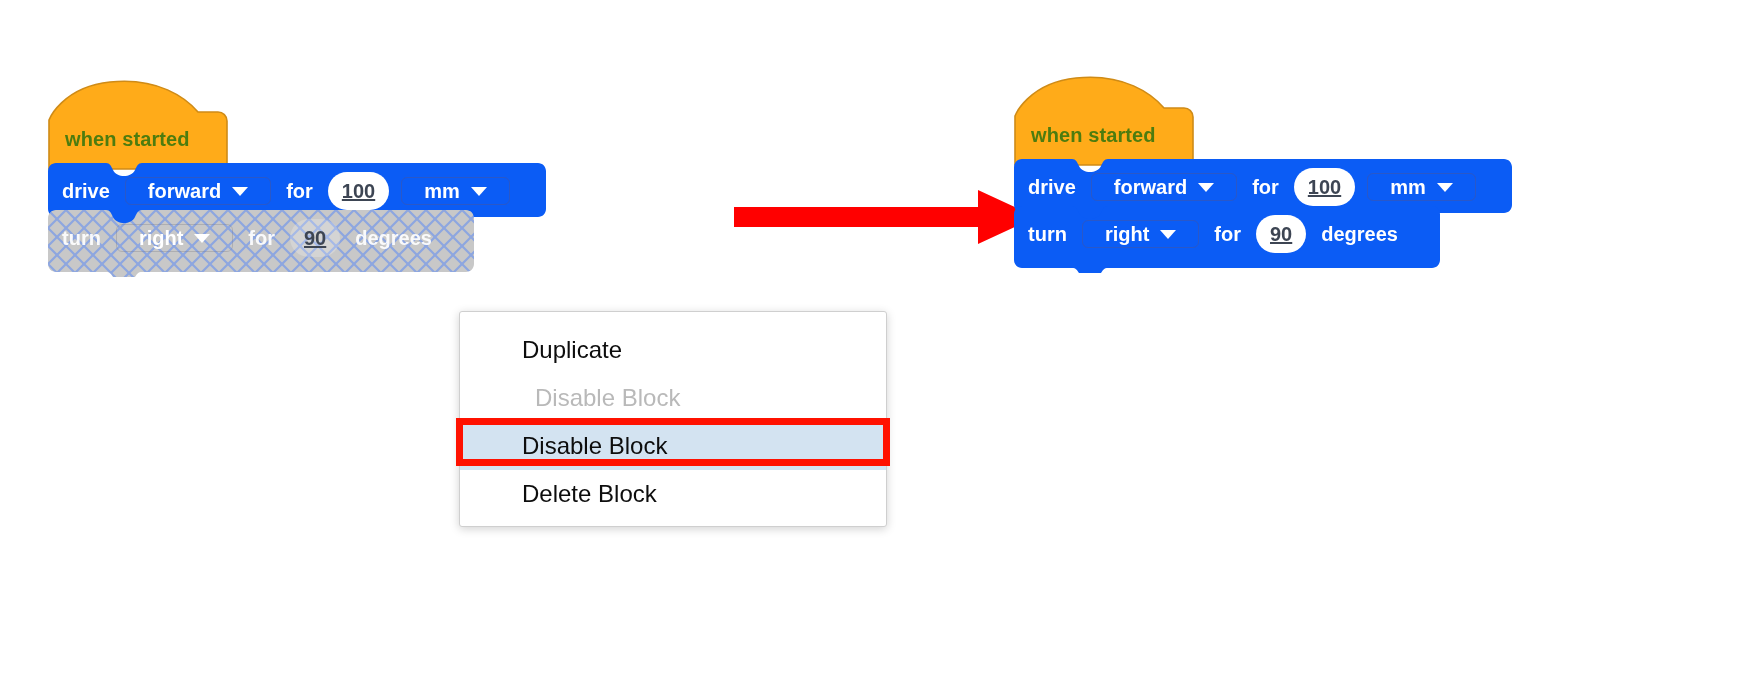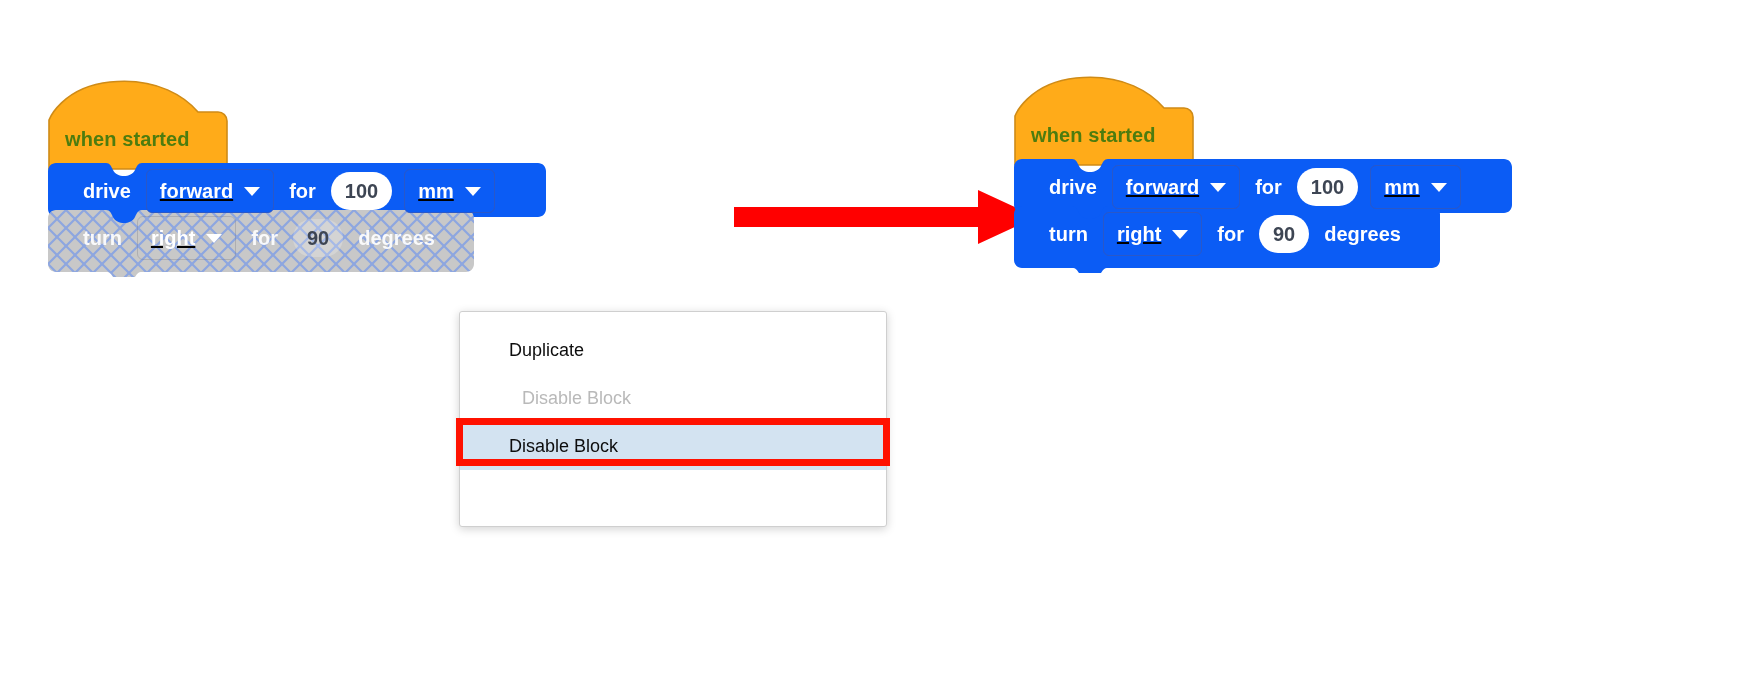--- a/index.html
+++ b/index.html
@@ -34,49 +34,48 @@
     box-sizing:border-box;
     padding:0 14px 0 14px;
   }
   .row .row-bg{position:absolute;left:0;top:0;}
   .row > *:not(.row-bg){position:relative;z-index:2;}
 
   .kw{
     color:#ffffff;font-size:20px;font-weight:bold;
     white-space:nowrap;margin:0 9px;
   }
-  .kw.first{margin-left:21px;}
+  .kw.first{margin-left:0;}
 
   .dropdown{
     display:inline-flex;align-items:center;justify-content:center;
-    height:44px;border-radius:6px;
+    height:28px;border-radius:6px;
     border:1px solid #2a58c8;
     background:#0b5cf5;
-    padding:0 13px;margin:0 6px;
-    box-sizing:border-box;
-    text-decoration:underline;
+    padding:0 22px;margin:0 6px;
+    box-sizing:border-box;
   }
   .dropdown .dd-text{
     color:#ffffff;font-size:20px;font-weight:bold;white-space:nowrap;
   }
   .dropdown .caret{
     width:0;height:0;margin-left:11px;
     border-left:8px solid transparent;
     border-right:8px solid transparent;
     border-top:9px solid #ffffff;
   }
 
   .numfield{
     display:inline-flex;align-items:center;justify-content:center;
     min-width:46px;height:38px;border-radius:19px;
     background:#ffffff;padding:0 14px;margin:0 6px;
     box-sizing:border-box;
   }
   .numfield span{
-    color:#3d4553;font-size:20px;font-weight:bold;
+    color:#3d4553;font-size:20px;font-weight:bold;text-decoration:underline;
   }
 
   
   .disabled .kw{color:#ffffff;opacity:.92;}
   .disabled .dropdown{
     background:transparent;border:1px solid rgba(120,120,130,.32);
   }
   .disabled .dropdown .caret{border-top-color:#ffffff;}
   .disabled .numfield{
     background:rgba(255,255,255,.22);
@@ -91,22 +90,22 @@
     position:absolute;
     background:#ffffff;
     border:1px solid #cfcfcf;
     border-radius:3px;
     box-shadow:0 2px 10px rgba(0,0,0,.18);
     box-sizing:border-box;
     padding:14px 0 12px 0;
   }
   .ctxitem{
     height:48px;line-height:48px;
-    padding-left:49px;
-    font-size:18px;
+    padding-left:62px;
+    font-size:24px;
     color:#0d0d0d;
     white-space:nowrap;
     box-sizing:border-box;
   }
   .ctxitem.dim{color:#b9b9b9;margin-left:13px;}
   .ctxitem.sel{
     background:#d3e3f1;
   }
   .hl-ring{
     position:absolute;
@@ -264,17 +263,18 @@
         <span>90</span>
       </span>
       <span class="kw">degrees</span>
     </div>
   </div>
 
   <div class="ctxmenu" style="left:459px;top:311px;width:428px;height:216px;">
     <div class="ctxitem">Duplicate</div>
     <div class="ctxitem dim">Disable Block</div>
     <div class="ctxitem sel">Disable Block</div>
+    <div class="ctxitem">Delete Block</div>
   </div>
 
   <div class="hl-ring" style="left:456px;top:418px;width:434px;height:48px;"></div>
 
 </div>
 
 </body></html>

